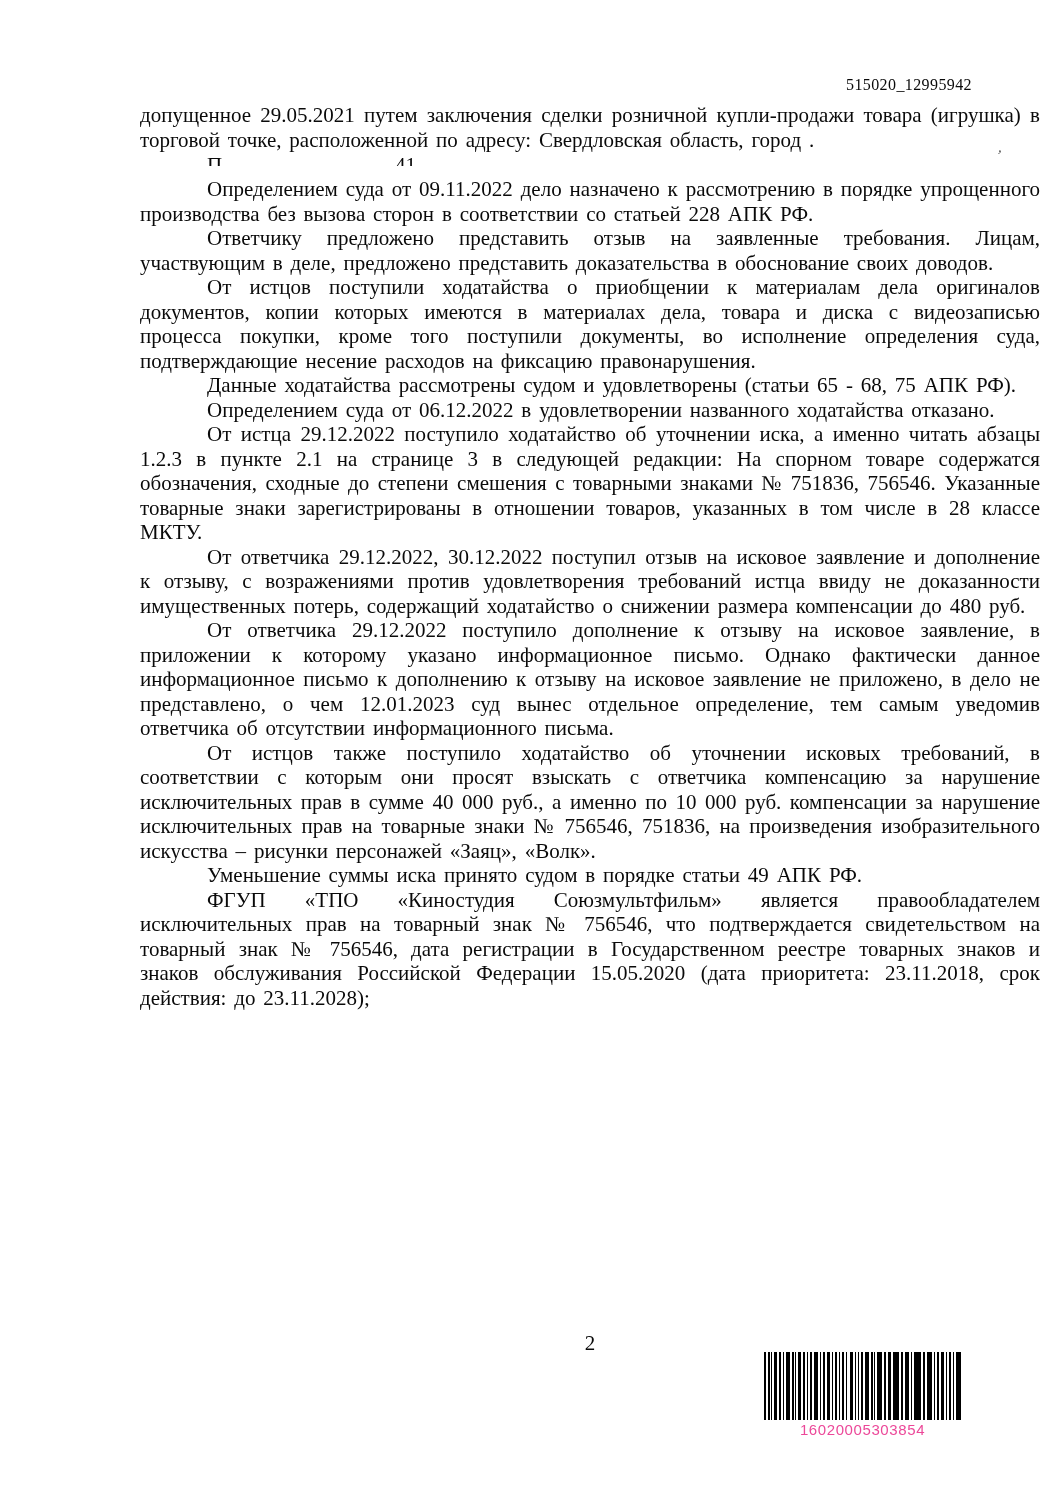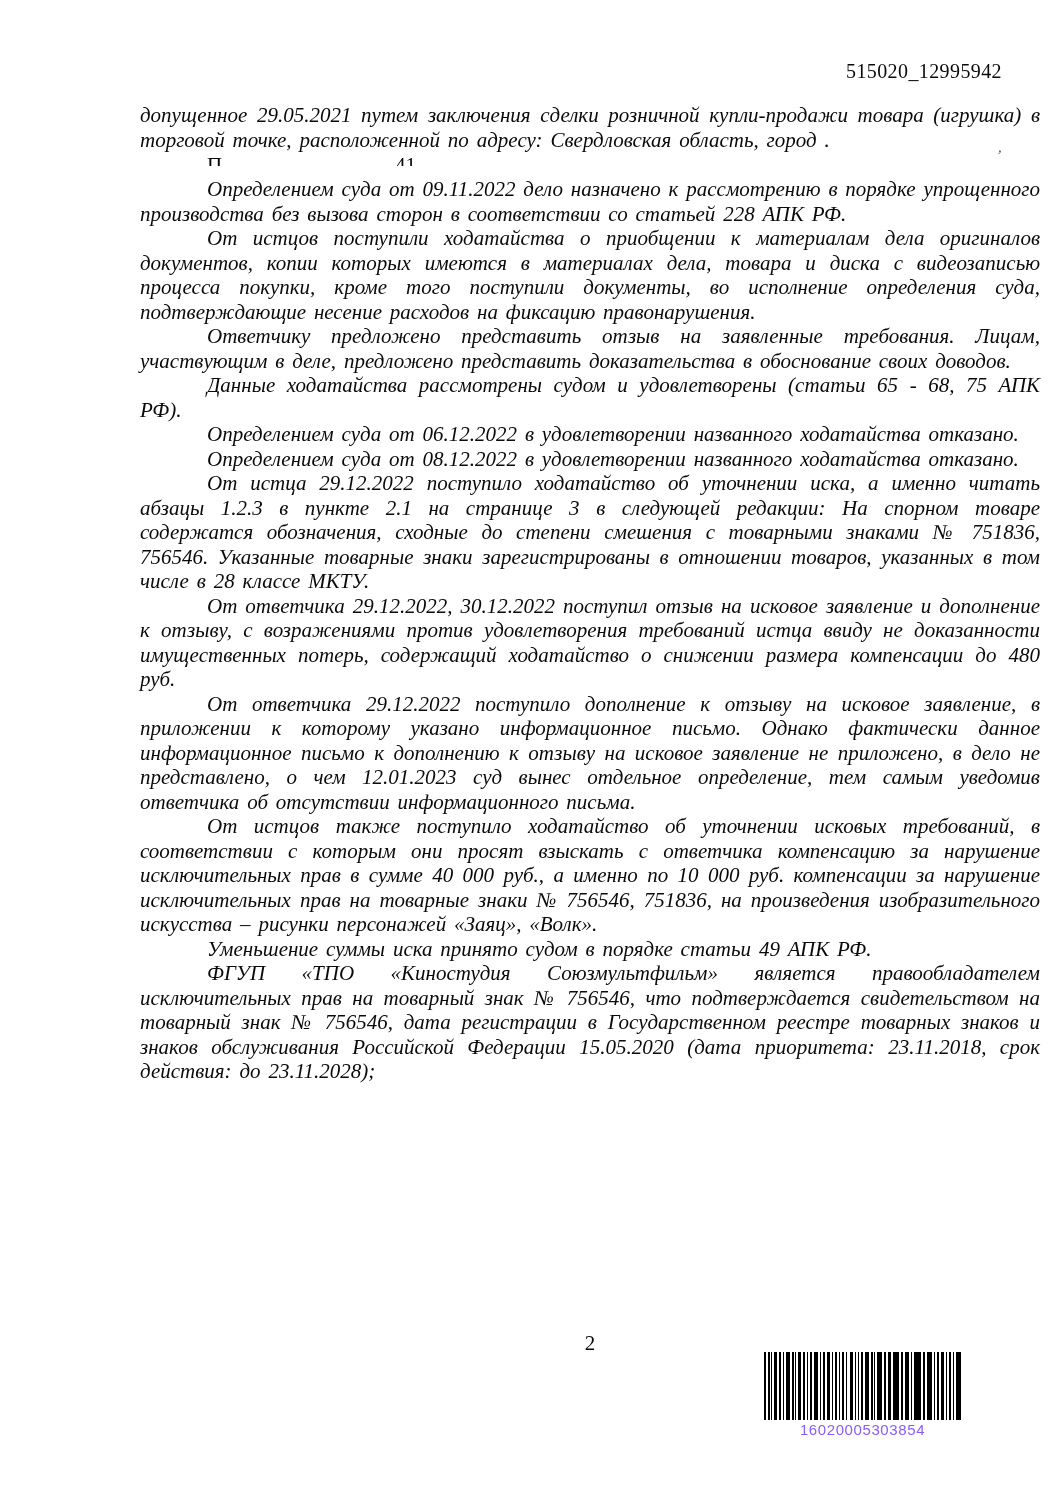--- a/index.html
+++ b/index.html
@@ -7,34 +7,34 @@
   body {
     width: 1060px; height: 1500px;
     background: #ffffff;
     position: relative;
     font-family: "Liberation Serif", serif;
     color: #0a0a0a;
     overflow: hidden;
   }
   .doc-number {
     position: absolute;
-    top: 60px; left: 846px;
-    font-size: 20px;
+    top: 76px; left: 846px;
+    font-size: 16px;
     letter-spacing: 0.4px;
     white-space: nowrap;
   }
   .content {
     position: absolute;
     left: 140px; top: 103px; width: 900px;
     font-size: 21px;
     line-height: 24.5px;
     text-align: justify;
     word-spacing: 2.6px;
   }
-  .content p { margin: 0; text-indent: 67px; font-style: italic; }
+  .content p { margin: 0; text-indent: 67px; }
   .content p.no-indent { text-indent: 0; }
   
   .redacted-line { position: relative; height: 25px; }
   .redacted-line .clip {
     position: absolute; top: 1px; left: 0; right: 0;
     height: 13px; overflow: hidden;
   }
   .redacted-line .frag { position: absolute; top: 0; font-size: 21px; }
   .frag-left  { left: 67px; }
   .frag-right { left: 255px; }
@@ -53,46 +53,45 @@
     position: absolute;
     left: 764px; top: 1352px; width: 197px;
     text-align: center;
   }
   .barcode svg { display: block; width: 197px; height: 68px; }
   .barcode-number {
     font-family: "Liberation Sans", sans-serif;
     font-size: 15px;
     letter-spacing: 0.6px;
     margin-top: 1px;
-    color: #8b5cf6;
+    color: #ec4899;
   }
 </style>
 </head>
 <body>
 
 <div class="doc-number">515020_12995942</div>
 
 <div class="stray-mark">,</div>
 
 <div class="content">
   <p class="no-indent">допущенное 29.05.2021 путем заключения сделки розничной купли-продажи товара (игрушка) в торговой точке, расположенной по адресу: Свердловская область, город .</p>
 
   <div class="redacted-line">
     <div class="clip">
       <span class="frag frag-left">П</span>
       <span class="frag frag-right">41</span>
     </div>
   </div>
 
   <p>Определением суда от 09.11.2022 дело назначено к рассмотрению в порядке упрощенного производства без вызова сторон в соответствии со статьей 228 АПК РФ.</p>
+  <p>Ответчику предложено представить отзыв на заявленные требования. Лицам, участвующим в деле, предложено представить доказательства в обоснование своих доводов.</p>
   <p>От истцов поступили ходатайства о приобщении к материалам дела оригиналов документов, копии которых имеются в материалах дела, товара и диска с видеозаписью процесса покупки, кроме того поступили документы, во исполнение определения суда, подтверждающие несение расходов на фиксацию правонарушения.</p>
-  <p>Ответчику предложено представить отзыв на заявленные требования. Лицам, участвующим в деле, предложено представить доказательства в обоснование своих доводов.</p>
   <p>Данные ходатайства рассмотрены судом и удовлетворены (статьи 65 - 68, 75 АПК РФ).</p>
   <p>Определением суда от 06.12.2022 в удовлетворении названного ходатайства отказано.</p>
-  <p>Определением суда от 08.12.2022 в удовлетворении названного ходатайства отказано.</p>
   <p>От истца 29.12.2022 поступило ходатайство об уточнении иска, а именно читать абзацы 1.2.3 в пункте 2.1 на странице 3 в следующей редакции: На спорном товаре содержатся обозначения, сходные до степени смешения с товарными знаками № 751836, 756546. Указанные товарные знаки зарегистрированы в отношении товаров, указанных в том числе в 28 классе МКТУ.</p>
   <p>От ответчика 29.12.2022, 30.12.2022 поступил отзыв на исковое заявление и дополнение к отзыву, с возражениями против удовлетворения требований истца ввиду не доказанности имущественных потерь, содержащий ходатайство о снижении размера компенсации до 480 руб.</p>
   <p>От ответчика 29.12.2022 поступило дополнение к отзыву на исковое заявление, в приложении к которому указано информационное письмо. Однако фактически данное информационное письмо к дополнению к отзыву на исковое заявление не приложено, в дело не представлено, о чем 12.01.2023 суд вынес отдельное определение, тем самым уведомив ответчика об отсутствии информационного письма.</p>
   <p>От истцов также поступило ходатайство об уточнении исковых требований, в соответствии с которым они просят взыскать с ответчика компенсацию за нарушение исключительных прав в сумме 40&nbsp;000 руб., а именно по 10&nbsp;000 руб. компенсации за нарушение исключительных прав на товарные знаки № 756546, 751836, на произведения изобразительного искусства – рисунки персонажей «Заяц», «Волк».</p>
   <p>Уменьшение суммы иска принято судом в порядке статьи 49 АПК РФ.</p>
   <p>ФГУП «ТПО «Киностудия Союзмультфильм» является правообладателем исключительных прав на товарный знак № 756546, что подтверждается свидетельством на товарный знак № 756546, дата регистрации в Государственном реестре товарных знаков и знаков обслуживания Российской Федерации 15.05.2020 (дата приоритета: 23.11.2018, срок действия: до 23.11.2028);</p>
 </div>
 
 <div class="page-number">2</div>
 

